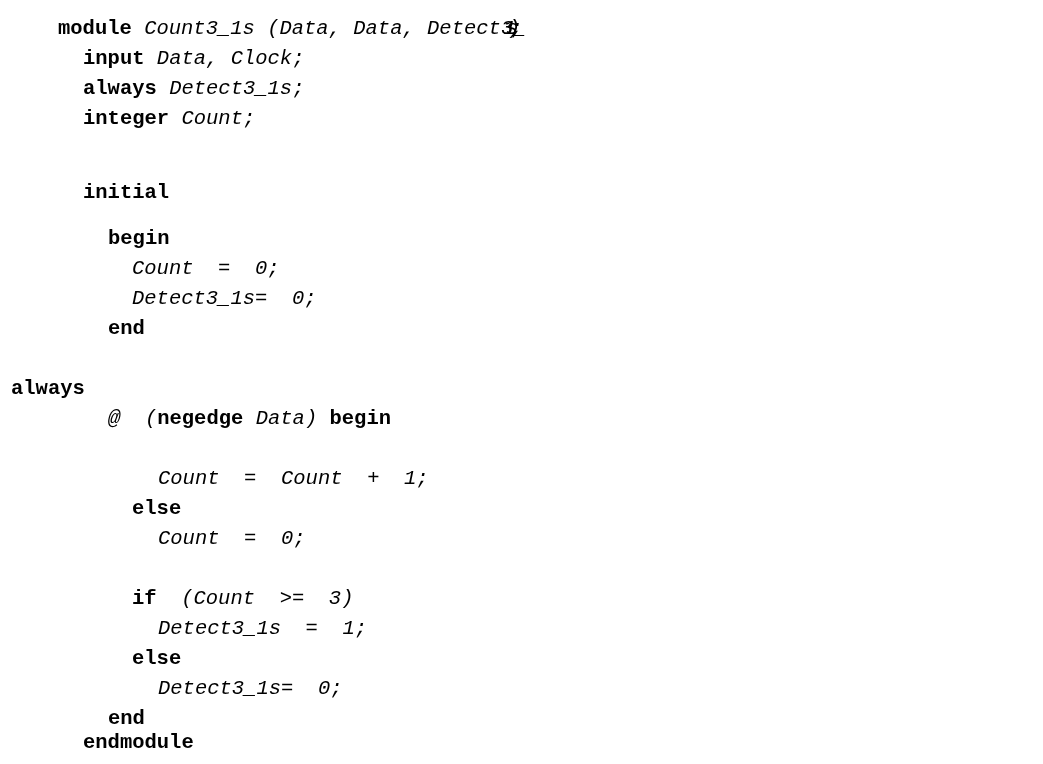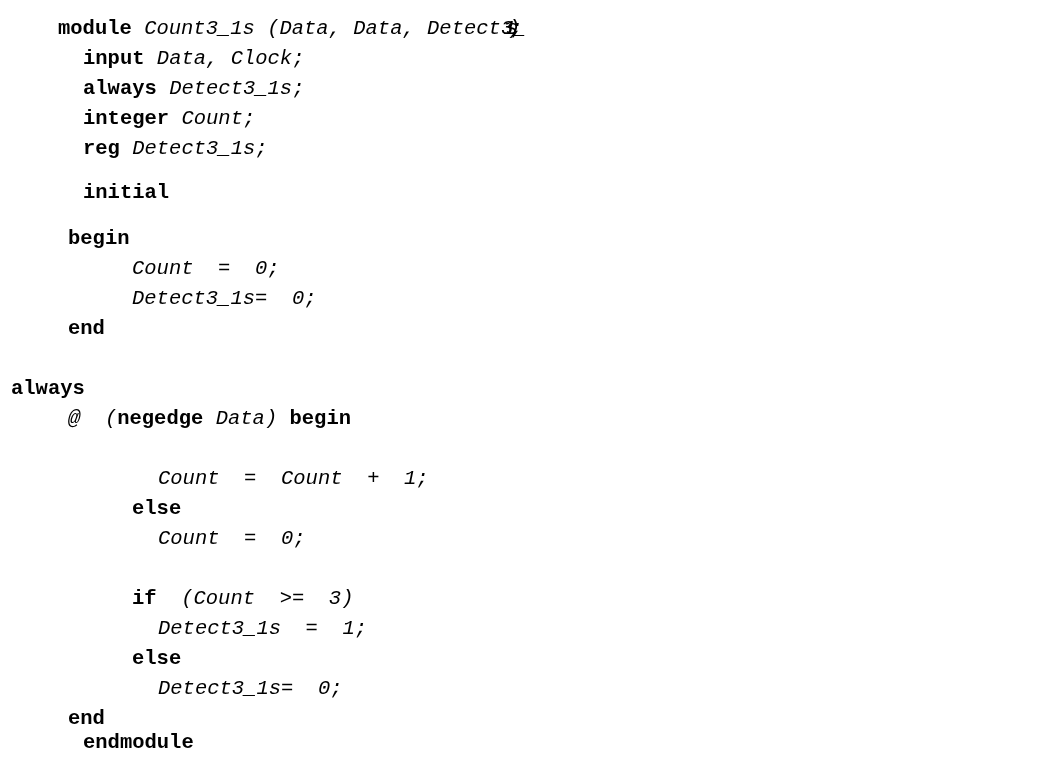--- a/index.html
+++ b/index.html
@@ -29,21 +29,21 @@
     line-height: 30px;
     font-size: 20.5px;
     letter-spacing: 0px;
     color: #000000;
     white-space: pre;
   }
 
   
   .ind-0 { padding-left: 58px; }
   .ind-1 { padding-left: 83px; }
-  .ind-2 { padding-left: 68px; }
+  .ind-2 { padding-left: 108px; }
   .ind-3 { padding-left: 132px; }
   .ind-4 { padding-left: 158px; }
 
   
   .kw {
     font-weight: bold;
     font-style: normal;
   }
   .id {
     font-weight: normal;
@@ -64,21 +64,20 @@
   }
 </style>
 </head>
 <body>
 
 <div id="code-listing" style="background: rgb(255, 255, 255); color: rgb(0, 0, 0);">
     <div class="code-line ind-0" style="top: 14px;"><span class="kw">module</span><span class="punct"> </span><span class="id">Count3_1s (Data, Data, Detect3_</span><span class="overlap">1s);</span></div>
     <div class="code-line ind-1" style="top: 44px;"><span class="kw">input</span><span class="punct"> </span><span class="id">Data, Clock;</span></div>
     <div class="code-line ind-1" style="top: 74px;"><span class="kw">always</span><span class="punct"> </span><span class="id">Detect3_1s;</span></div>
     <div class="code-line ind-1" style="top: 104px;"><span class="kw">integer</span><span class="punct"> </span><span class="id">Count;</span></div>
-    <div class="code-line ind-1" style="top: 134px;"><span class="kw">reg</span><span class="punct"> </span><span class="id">Detect3_1s;</span></div>
     <div class="code-line ind-0" style="top: 164px;">&nbsp;</div>
     <div class="code-line ind-1" style="top: 178px; text-align: center;"><span class="kw">initial</span></div>
     <div class="code-line ind-2" style="top: 224px;"><span class="kw">begin</span></div>
     <div class="code-line ind-3" style="top: 254px;"><span class="id">Count  =  0;</span></div>
     <div class="code-line ind-3" style="top: 284px;"><span class="id">Detect3_1s=  0;</span></div>
     <div class="code-line ind-2" style="top: 314px;"><span class="kw">end</span></div>
     <div class="code-line ind-0" style="top: 344px;">&nbsp;</div>
     <div class="code-line ind-1" style="top: 374px; padding-left: 11px;"><span class="kw">always</span></div>
     <div class="code-line ind-2" style="top: 404px;"><span class="punct">@  (</span><span class="kw">negedge</span><span class="punct"> </span><span class="id">Data</span><span class="punct">) </span><span class="kw">begin</span></div>
     <div class="code-line ind-4" style="top: 464px;"><span class="id">Count  =  Count  +  1;</span></div>

